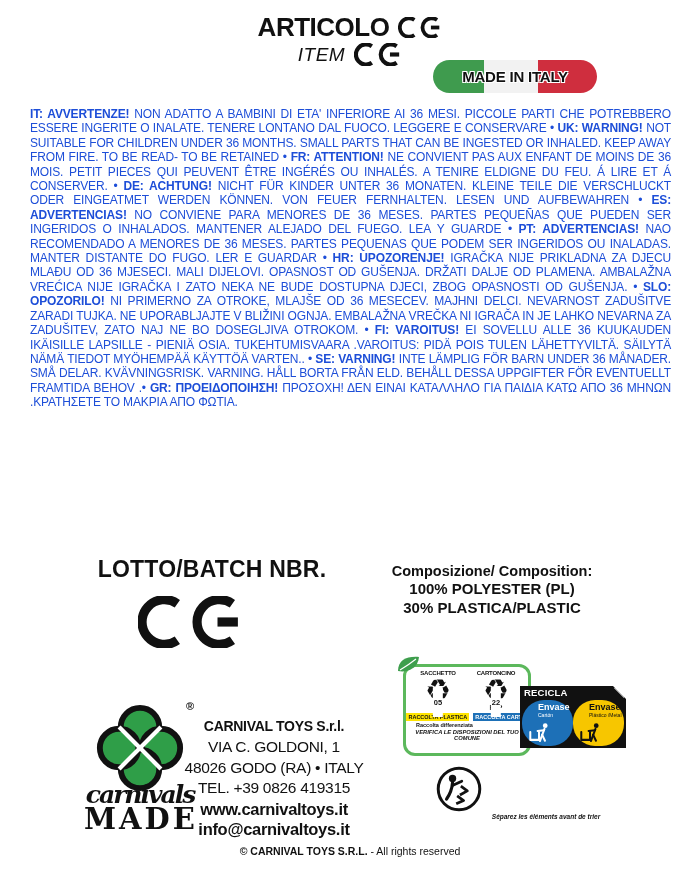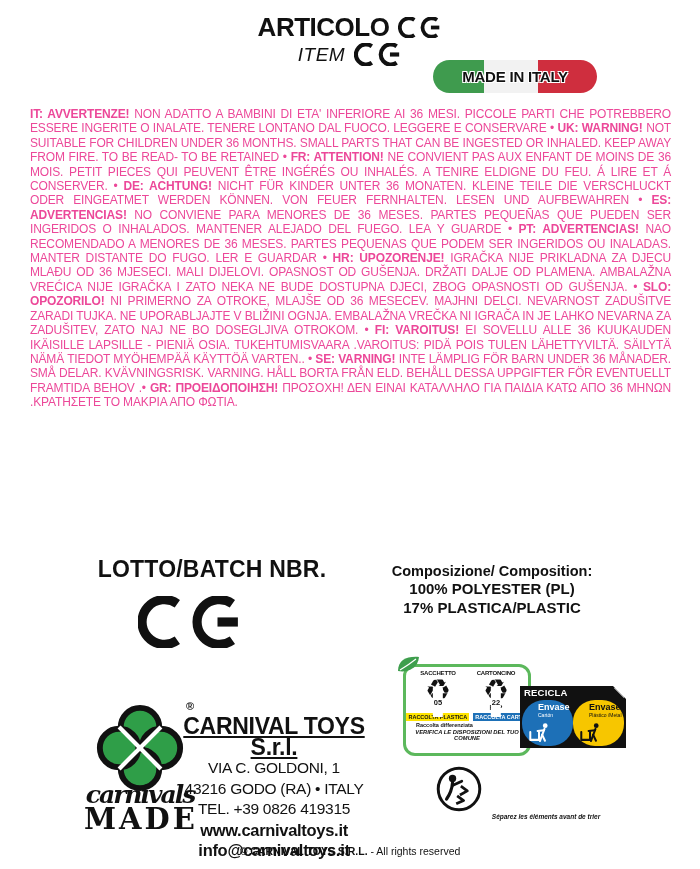--- a/index.html
+++ b/index.html
@@ -21,21 +21,21 @@
   .s-white { width:33%; background:#f2f2f2; }
   .s-red   { width:36%; background:var(--italy_red,#cf2e3e); }
   .miib-text { position:absolute; left:0; right:0; top:0; bottom:0; display:flex;
                align-items:center; justify-content:center; font-size:15px; font-weight:bold;
                letter-spacing:-0.2px; color:#111;
                text-shadow:-1px -1px 0 #fff,1px -1px 0 #fff,-1px 1px 0 #fff,1px 1px 0 #fff; }
 
   
   .warnings { position:absolute; left:30px; top:107px; width:641px; margin:0;
               font-size:12px; line-height:14.4px; letter-spacing:-0.15px;
-              text-align:justify; color:#ec4899; }
+              text-align:justify; color:#1d4ed8; }
 
   
   .batch { position:absolute; left:62px; top:556px; width:300px; text-align:center; }
   .batch-label { font-size:23px; font-weight:bold; letter-spacing:0.2px; }
   .ce-big { display:block; margin:13px 0 0 76px; width:106px; height:52px; }
 
   .composition { position:absolute; left:378px; top:562px; width:228px; text-align:center;
                  font-weight:bold; }
   .comp-title { font-size:14.5px; line-height:18px; }
   .comp-line  { font-size:15px; line-height:18.5px; }
@@ -78,21 +78,21 @@
   .logo { position:absolute; left:84px; top:702px; width:112px; text-align:center; }
   .reg { position:absolute; right:2px; top:-2px; font-size:11px; font-weight:bold; }
   .logo-script { margin-top:-16px; font-family:"DejaVu Serif", serif; font-style:italic;
                  font-weight:bold; font-size:25px; letter-spacing:-2px; line-height:26px; }
   .logo-toys { font-weight:bold; font-size:29px; line-height:28px; letter-spacing:3px;
                margin-top:-3px; font-family:"DejaVu Serif", serif; }
 
   
   .address { position:absolute; left:168px; top:716px; width:212px; text-align:center;
              letter-spacing:-0.3px; }
-  .addr-name { font-size:23px; font-weight:bold; line-height:21px;text-decoration:underline; }
+  .addr-name { font-size:14px; font-weight:bold; line-height:21px; }
   .addr-line { font-size:15.5px; line-height:20.5px; }
   .addr-bold { font-size:16.5px; font-weight:bold; line-height:20.5px; }
 
   
   .triman { position:absolute; left:435px; top:765px; }
   .sacbox { position:absolute; left:488px; top:762px; width:116px; height:46px; background:#fff;
             border:3px solid var(--sac_orange,#f5a81c); border-radius:9px; display:flex; }
   .sac-text { flex:1; display:flex; flex-direction:column; justify-content:center;
               padding-left:8px; font-weight:bold; font-size:15px; line-height:15.5px;
               letter-spacing:-0.5px; }
@@ -151,21 +151,21 @@
     <svg class="ce-big" viewBox="0 0 104 50">
       <path d="M38.6 7 A22 22 0 1 0 38.6 43" fill="none" stroke="#111" stroke-width="9"></path>
       <path d="M92.6 7 A22 22 0 1 0 92.6 43" fill="none" stroke="#111" stroke-width="9"></path>
       <rect x="78" y="20.5" width="20" height="9" fill="#111"></rect>
     </svg>
   </div>
 
   <div class="composition">
     <div class="comp-title">Composizione/ Composition:</div>
     <div class="comp-line">100% POLYESTER (PL)</div>
-    <div class="comp-line">17% PLASTICA/PLASTIC</div>
+    <div class="comp-line">30% PLASTICA/PLASTIC</div>
   </div>
 
   <div class="gbox">
     <svg class="gbox-leaf" width="26" height="22" viewBox="0 0 26 22">
       <path d="M2 17 C2 6 11 2 23 3 C22 14 12 19 2 17 Z" fill="var(--leaf_green,#3e9e4d)"></path>
       <path d="M4 16 C9 13 15 9 20 5" stroke="#fff" stroke-width="1.2" fill="none"></path>
     </svg>
     <div class="gcols">
       <div class="gcol">
         <div class="gcol-name">SACCHETTO</div>
@@ -235,21 +235,21 @@
         <line x1="80" y1="30" x2="30" y2="80"></line>
       </g>
     </svg>
     <div class="logo-script">carnivals</div>
     <div class="logo-toys">MADE</div>
   </div>
 
   <div class="address">
     <div class="addr-name">CARNIVAL TOYS S.r.l.</div>
     <div class="addr-line">VIA C. GOLDONI, 1</div>
-    <div class="addr-line">43216 GODO (RA) • ITALY</div>
+    <div class="addr-line">48026 GODO (RA) • ITALY</div>
     <div class="addr-line">TEL. +39 0826 419315</div>
     <div class="addr-bold">www.carnivaltoys.it</div>
     <div class="addr-bold">info@carnivaltoys.it</div>
   </div>
 
   <svg class="triman" width="48" height="48" viewBox="0 0 52 52">
     <circle cx="26" cy="26" r="22.5" fill="none" stroke="#111" stroke-width="3.2"></circle>
     <circle cx="19" cy="14.5" r="4" fill="#111"></circle>
     <path d="M19 19 C18.5 26 16.5 31 12.5 37" stroke="#111" stroke-width="3.4" fill="none" stroke-linecap="round"></path>
     <path d="M19.5 22 L29 17.5" stroke="#111" stroke-width="3" stroke-linecap="round"></path>

